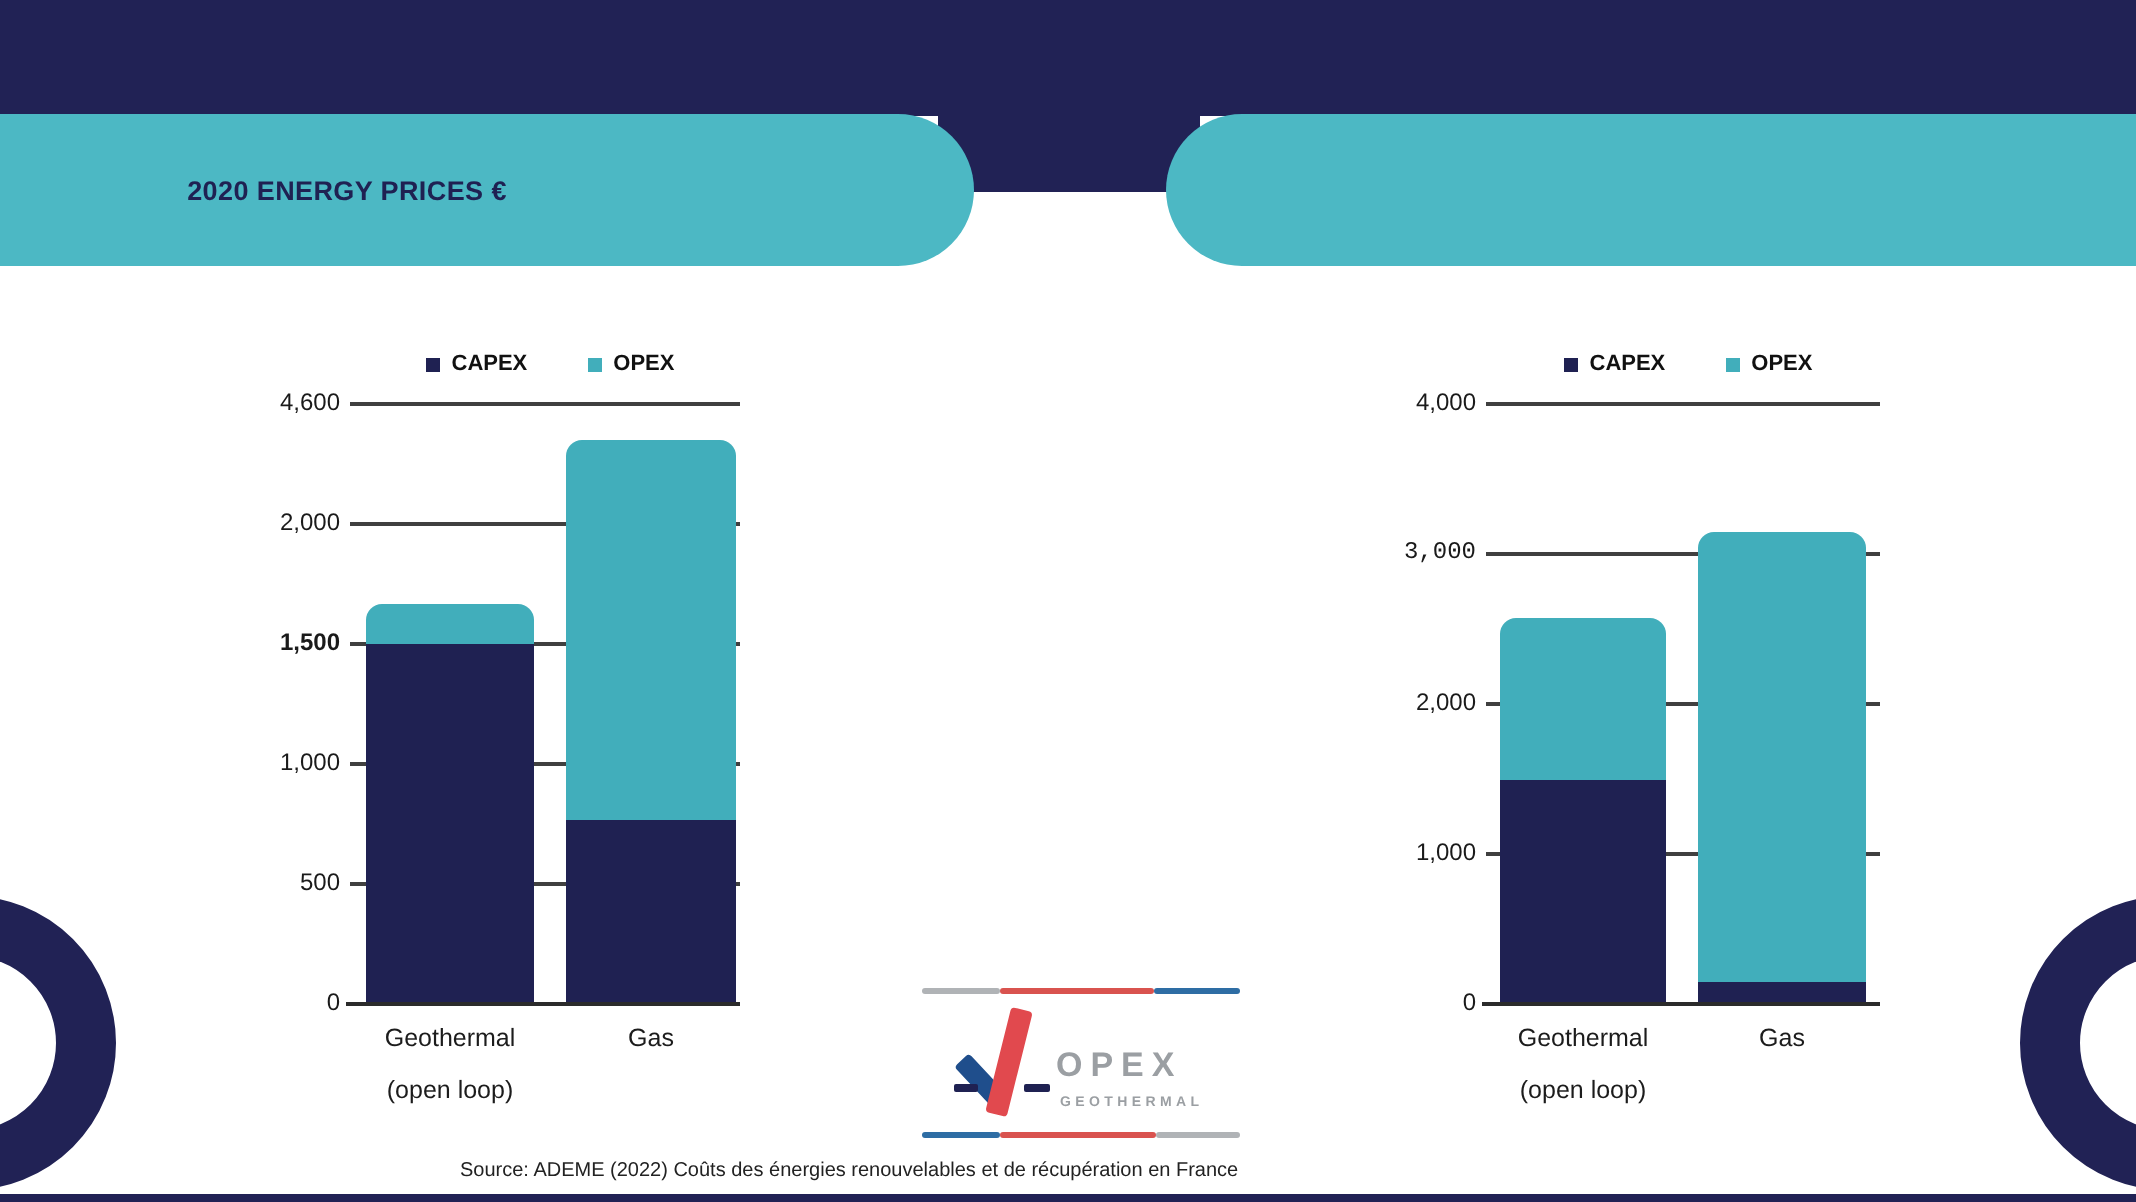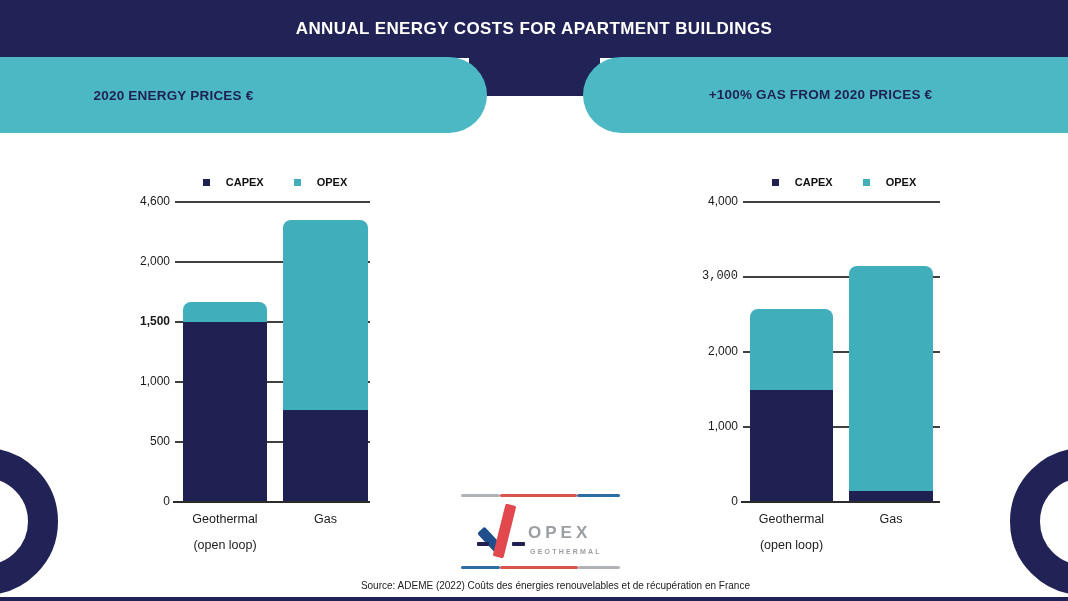--- a/index.html
+++ b/index.html
@@ -21,54 +21,52 @@
 
   
   .chart{position:absolute;left:0;top:0;width:1068px;height:601px;pointer-events:none;}
   .gridline{position:absolute;height:1.5px;background:#404040;}
   .zeroline{position:absolute;height:2px;background:#2b2b2b;}
   .tick-label{position:absolute;width:60px;text-align:right;font-size:12px;color:#1a1a1a;}
   .bar-seg{position:absolute;}
   .cat-label{position:absolute;width:130px;text-align:center;font-size:12.5px;color:#1c1c1c;}
   .legend{position:absolute;display:flex;justify-content:center;gap:30px;align-items:center;
           font-size:11px;font-weight:bold;color:#111;}
-  .legend-item{display:flex;align-items:center;gap:10px;}
+  .legend-item{display:flex;align-items:center;}
   .legend .sq{width:7px;height:7px;display:inline-block;margin-right:6px;}
 
   
   .logo-seg{position:absolute;height:3px;border-radius:1.5px;}
   .logo-stroke{position:absolute;border-radius:2px;}
   .logo-dash{position:absolute;height:4px;border-radius:1px;background:#1f2152;}
   .logo-egec{position:absolute;left:528px;top:523px;width:100px;color:#9b9fa3;
              font-weight:bold;font-size:17px;letter-spacing:4px;}
   .logo-geo{position:absolute;left:530px;top:548px;width:100px;color:#9b9fa3;
             font-weight:bold;font-size:7px;letter-spacing:2.2px;}
 
   
-  .source-text{position:absolute;left:230px;top:580px;width:520px;text-align:right;
+  .source-text{position:absolute;left:230px;top:580px;width:520px;text-align:left;
                font-size:10px;color:#222222;}
   .ring{position:absolute;width:87px;height:87px;border:30px solid #212255;border-radius:50%;}
   .ring-left{left:-89px;top:448px;}
   .ring-right{left:1010px;top:448px;}
   .footer-bar{position:absolute;left:0;top:597px;width:1068px;height:4px;background:#212255;}
 </style>
 </head>
 <body>
 
 <div class="stage">
 
   <div class="header-band"></div>
   <div class="header-center-block"></div>
-  <div class="page-title">ANNUAL ENERGY COSTS FOR APARTMENT BUILDINGS</div>
 
   <div class="banner banner-left">
     <span>2020 ENERGY PRICES €</span>
   </div>
   <div class="banner banner-right">
-    <span>+100% GAS FROM 2020 PRICES €</span>
   </div>
 
   <div class="chart" id="chart-0">
       <div class="tick-label" style="left: 110px; top: 494px;">0</div>
       <div class="gridline" style="left: 175px; width: 195px; top: 441.25px;"></div>
       <div class="tick-label" style="left: 110px; top: 434px;">500</div>
       <div class="gridline" style="left: 175px; width: 195px; top: 381.25px;"></div>
       <div class="tick-label" style="left: 110px; top: 374px;">1,000</div>
       <div class="gridline" style="left: 175px; width: 195px; top: 321.25px;"></div>
       <div class="tick-label" style="left: 110px; top: 314px; font-weight: bold;">1,500</div>

